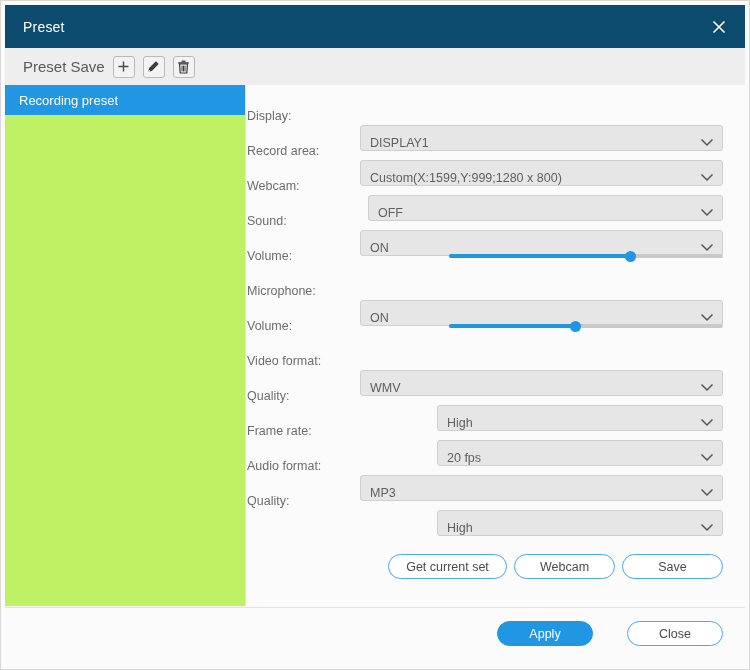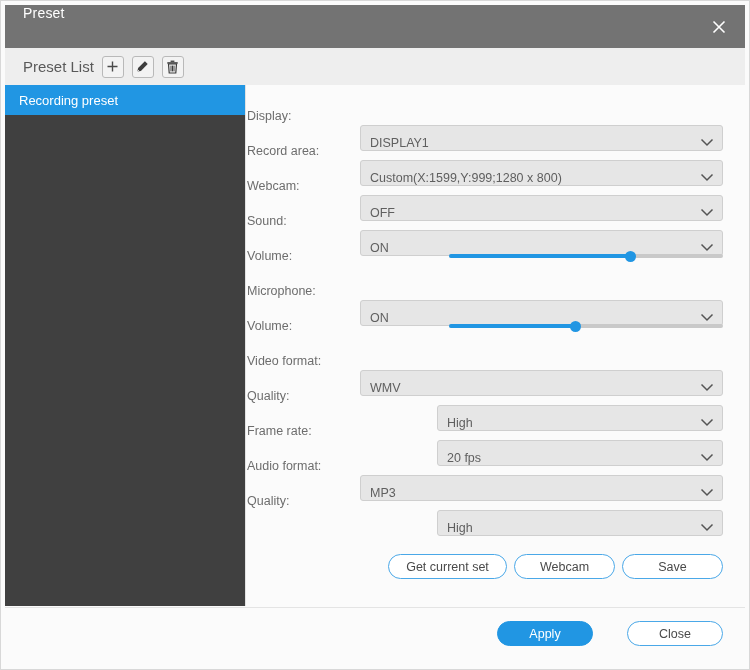--- a/index.html
+++ b/index.html
@@ -16,23 +16,23 @@
     background: #fbfbfb;
     border: 1px solid #d8d8d8;
     overflow: hidden;
   }
 
   
   #titlebar {
     position: absolute;
     left: 4px; top: 4px; right: 4px;
     height: 43px;
-    background: #737373;
-    display: flex;
-    align-items: flex-start;
+    background: #0c4a6e;
+    display: flex;
+    align-items: center;
   }
   #title-text {
     margin-left: 18px;
     color: #ffffff;
     font-size: 14px;
     letter-spacing: .2px;
   }
   #close-btn {
     position: absolute;
     right: 0; top: 0;
@@ -71,21 +71,21 @@
   
   #body {
     position: absolute;
     left: 4px; top: 84px; right: 4px; bottom: 63px;
     background: #fbfbfb;
   }
   #sidebar {
     position: absolute;
     left: 0; top: 0; bottom: 0;
     width: 241px;
-    background: #404040;
+    background: #bef264;
     border-right: 1px solid #e2e2e2;
   }
   .preset-item {
     height: 30px;
     display: flex; align-items: center;
     padding-left: 14px;
     font-size: 13px;
     color: #ffffff;
     background: #2196e3;
     cursor: pointer;
@@ -231,21 +231,21 @@
   <div id="titlebar">
     <div id="title-text">Preset</div>
     <div id="close-btn">
       <svg width="18" height="18" viewBox="0 0 18 18">
         <path d="M3.5 3.5 L14.5 14.5 M14.5 3.5 L3.5 14.5" stroke="#ffffff" stroke-width="1.6" fill="none"></path>
       </svg>
     </div>
   </div>
 
   <div id="list-header">
-    <div id="list-header-title">Preset List</div>
+    <div id="list-header-title">Preset Save</div>
 
     <div class="tool-btn">
       <svg width="13" height="13" viewBox="0 0 13 13">
         <path d="M6.5 1.5 V11.5 M1.5 6.5 H11.5" stroke="#4a4a4a" stroke-width="1.4" fill="none"></path>
       </svg>
     </div>
 
     <div class="tool-btn">
       <svg width="13" height="13" viewBox="0 0 13 13">
         <path d="M8.9 1.3 L11.7 4.1 L4.9 10.9 L1.4 11.6 L2.1 8.1 Z" fill="#3d3d3d"></path>
@@ -286,21 +286,21 @@
       <div class="row" style="top:53px;">
         <div class="lbl">Record area:</div>
         <div class="select">
           <span class="val">Custom(X:1599,Y:999;1280 x 800)</span>
           <svg class="chev" width="14" height="9" viewBox="0 0 14 9">
               <path d="M1.5 1.5 L7 7 L12.5 1.5" stroke="#555" stroke-width="1.5" fill="none"></path>
             </svg>
         </div>
       </div>
 
-      <div class="row" style="top:88px;">
+      <div class="row" style="top:88px;gap:8px;">
         <div class="lbl">Webcam:</div>
         <div class="select">
           <span class="val">OFF</span>
           <svg class="chev" width="14" height="9" viewBox="0 0 14 9">
               <path d="M1.5 1.5 L7 7 L12.5 1.5" stroke="#555" stroke-width="1.5" fill="none"></path>
             </svg>
         </div>
       </div>
 
       <div class="row" style="top:123px;">

